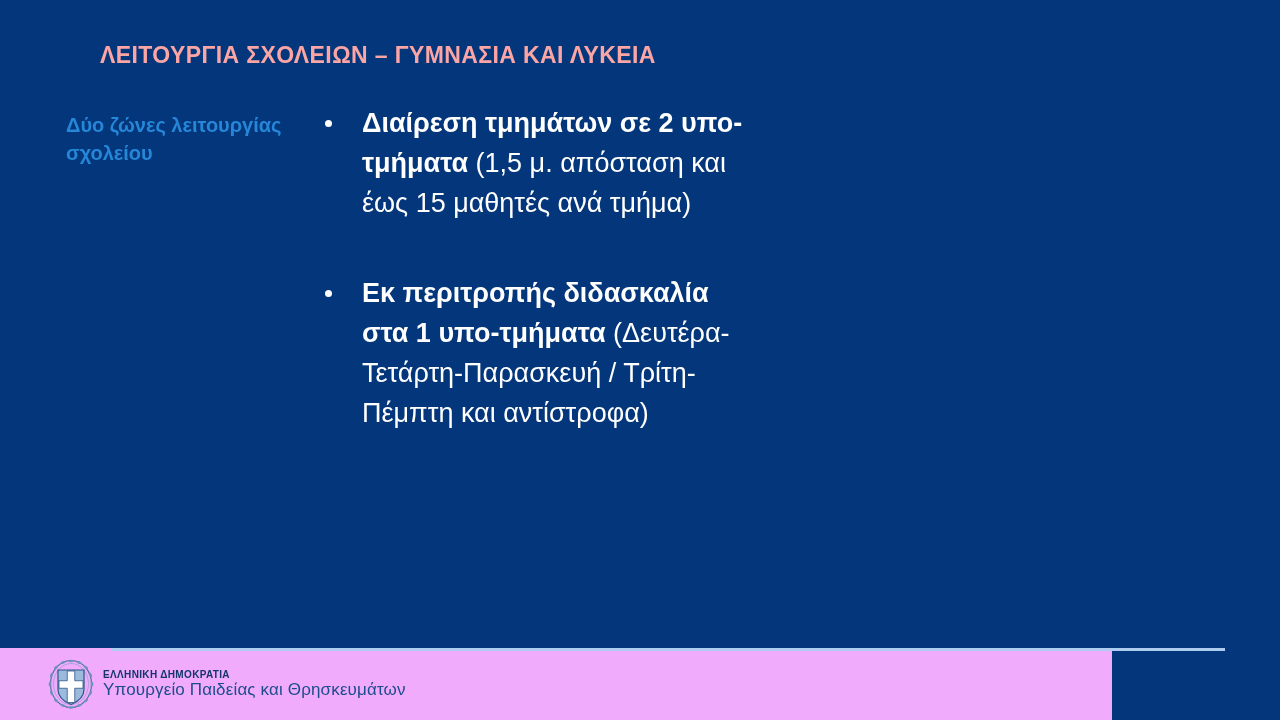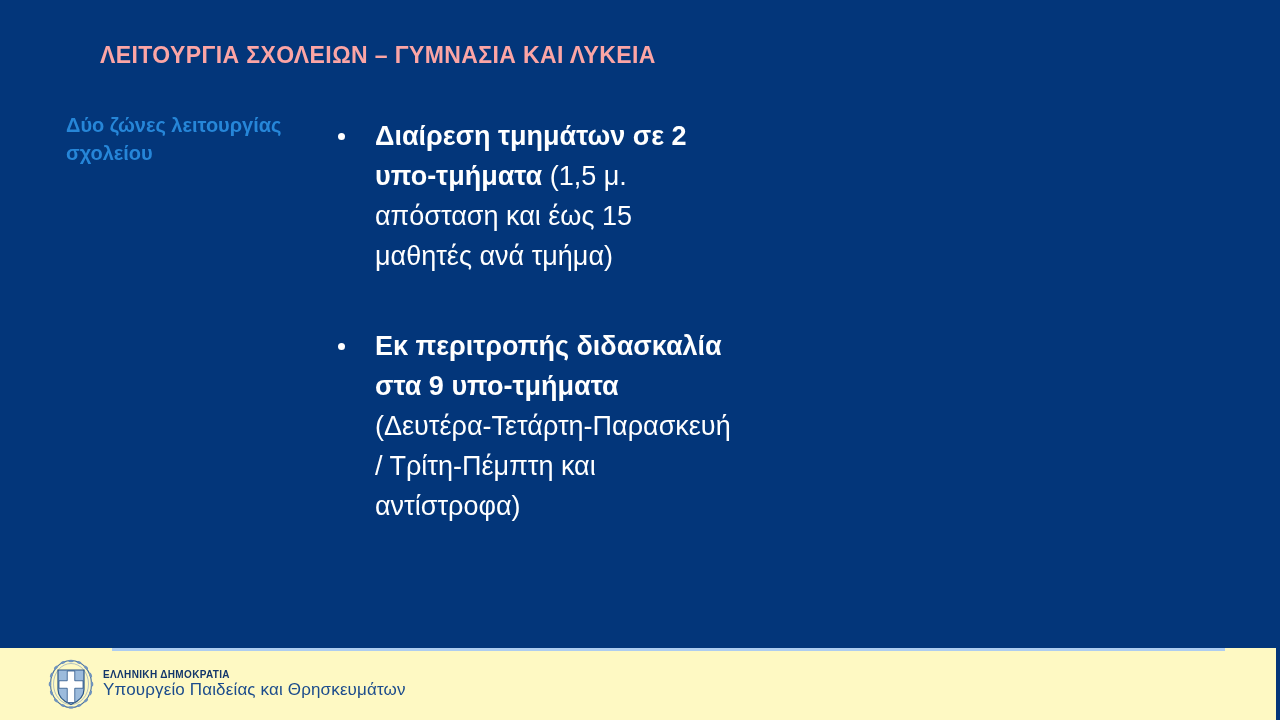--- a/index.html
+++ b/index.html
@@ -73,21 +73,21 @@
     font-weight: bold;
     color: #2686d8;
     line-height: 1.42;
     margin: 0;
     padding-top: 8px;
   }
 
   
   .bullet-list {
     list-style: none;
-    margin: 13px;
+    margin: 0;
     padding: 0;
   }
 
   .bullet-item {
     position: relative;
     padding-left: 44px;
     margin-bottom: 50px;
     font-size: 27px;
     line-height: 40px;
     color: #ffffff;
@@ -117,23 +117,23 @@
 
   .bullet-text .r {
     font-weight: normal;
   }
 
   
   #footer {
     position: absolute;
     left: 0;
     top: 648px;
-    width: 1276px;
+    width: 1112px;
     height: 72px;
-    background: #fef9c3;
+    background: #f0abfc;
     text-decoration: underline;
   }
 
   #footer-rule {
     position: absolute;
     left: 112px;
     top: 0px;
     width: 1113px;
     height: 3px;
     background: #aecdf0;
@@ -190,21 +190,21 @@
     </div>
 
     <div class="column" id="col-mid">
       <ul class="bullet-list">
         <li class="bullet-item">
           <span class="bullet-marker"></span>
           <span class="bullet-text"><span class="b">Διαίρεση τμημάτων σε 2 υπο-τμήματα </span><span class="r">(1,5 μ. απόσταση και έως 15 μαθητές ανά τμήμα)</span></span>
         </li>
         <li class="bullet-item">
           <span class="bullet-marker"></span>
-          <span class="bullet-text"><span class="b">Εκ περιτροπής διδασκαλία στα 9 υπο-τμήματα </span><span class="r">(Δευτέρα-Τετάρτη-Παρασκευή / Τρίτη-Πέμπτη και αντίστροφα)</span></span>
+          <span class="bullet-text"><span class="b">Εκ περιτροπής διδασκαλία στα 1 υπο-τμήματα </span><span class="r">(Δευτέρα-Τετάρτη-Παρασκευή / Τρίτη-Πέμπτη και αντίστροφα)</span></span>
         </li>
       </ul>
     </div>
 
 
   </div>
 
   <div id="footer">
 
     <div id="footer-rule"></div>

